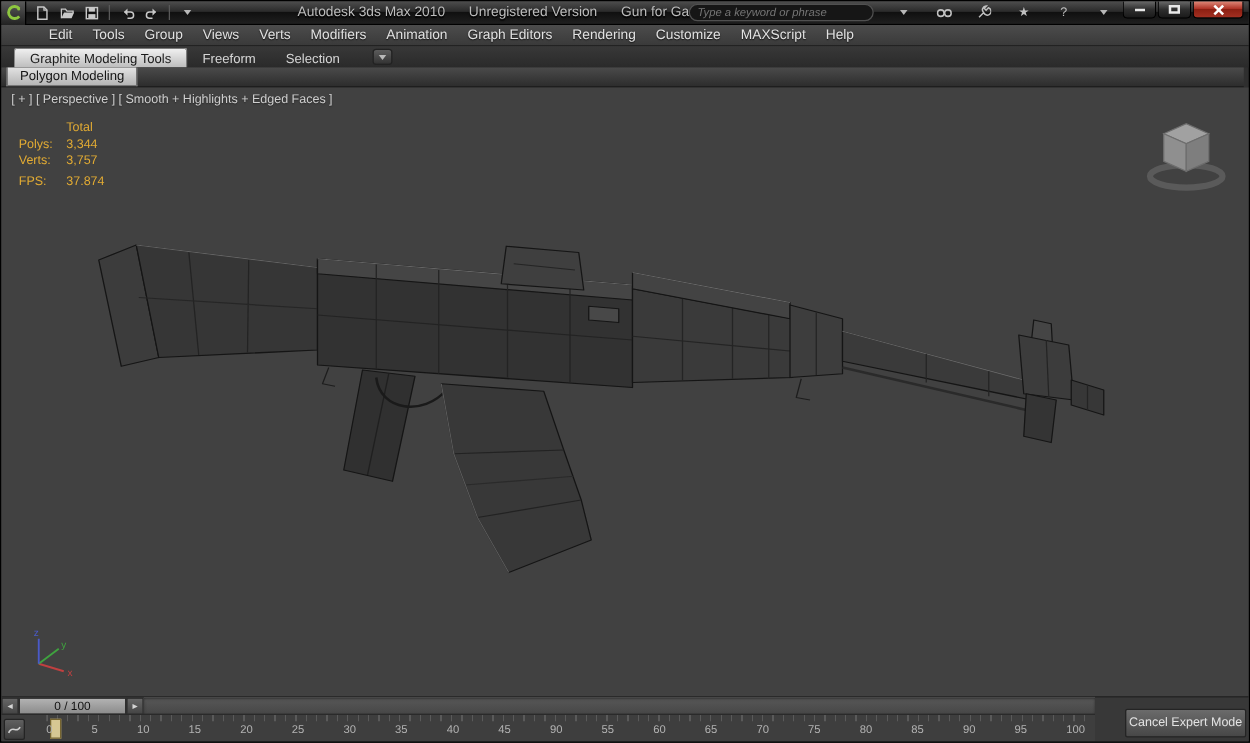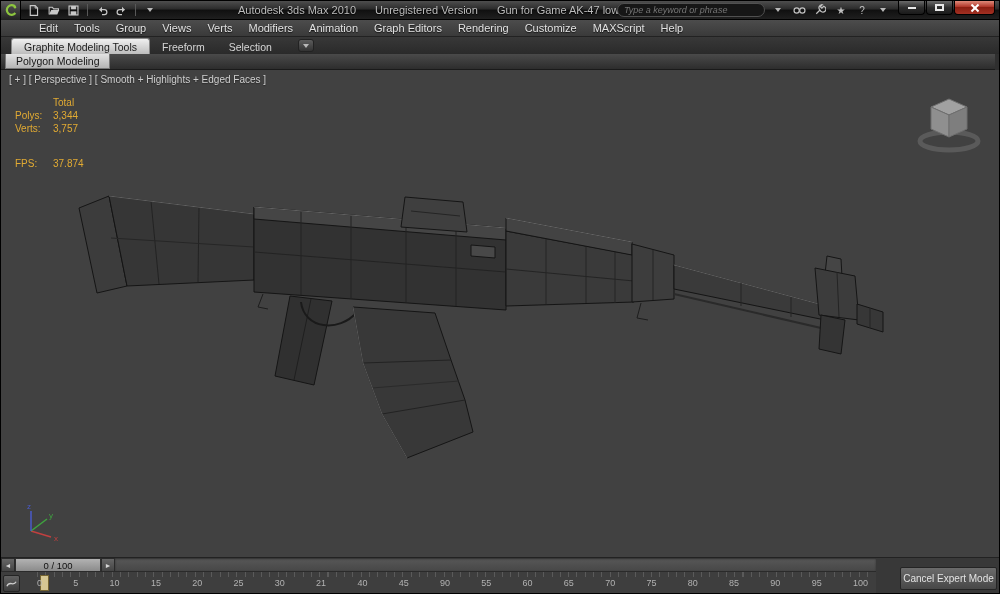--- a/index.html
+++ b/index.html
@@ -13,21 +13,21 @@
     display:flex;align-items:center;border-bottom:1px solid #000}
   .logo-btn{width:20px;height:19px;display:flex;align-items:center;justify-content:center;
     background:linear-gradient(#5a5a5a,#222);border-right:1px solid #000;cursor:pointer}
   .qat{display:flex;align-items:center;gap:3px;padding:0 4px}
   .qat-btn{width:17px;height:15px;display:flex;align-items:center;justify-content:center;border-radius:2px}
   .qat-sep{width:1px;height:12px;background:#585858;margin:0 2px}
   .caret-down{width:0;height:0;border-left:3px solid transparent;border-right:3px solid transparent;border-top:4px solid #b8b8b8}
   .title-text{position:absolute;left:237px;top:3px;font-size:11px;color:#bdbdbd;white-space:nowrap;
     text-shadow:0 1px 1px #000}
   .title-text span{margin-right:16px}
-  .infocenter{position:absolute;right:108px;top:2px;display:flex;align-items:center;gap:5px}
+  .infocenter{position:absolute;right:108px;top:2px;display:flex;align-items:center;gap:16px}
   .search-box{width:148px;height:14px;background:#161616;border:1px solid #505050;border-radius:7px;
     display:flex;align-items:center;padding:0 6px}
   .search-box input{width:100%;background:transparent;border:none;outline:none;color:#9a9a9a;
     font-size:9px;font-style:italic;font-family:"Liberation Sans","DejaVu Sans",sans-serif}
   .ic-btn{width:16px;height:14px;display:flex;align-items:center;justify-content:center;color:#c0c0c0;font-size:10px}
   .win-controls{position:absolute;right:4px;top:0;display:flex}
   .win-btn{width:27px;height:14px;border:1px solid #000;border-top:none;
     background:linear-gradient(#6a6a6a,#2e2e2e 50%,#1a1a1a);
     display:flex;align-items:center;justify-content:center;border-radius:0 0 4px 4px;margin-left:1px;cursor:pointer}
   .win-btn.close{width:41px;background:linear-gradient(#e08a7a,#b03528 45%,#8c1f12 50%,#a33022)}
@@ -60,21 +60,21 @@
   .panel-tab{margin-left:4px;padding:1px 10px;font-size:10.5px;color:#141414;
     background:linear-gradient(#e2e2e2,#b5b5b5);border:1px solid #777;border-top:none;cursor:pointer}
 
   
   .viewport{position:absolute;top:69px;left:0;right:0;height:487px;background:#414141;overflow:hidden}
   .vp-label{position:absolute;left:8px;top:4px;font-size:10px;color:#cfcfcf;cursor:pointer;text-shadow:0 1px 1px #2a2a2a}
   .stats{position:absolute;left:14px;top:26px;font-size:10px;line-height:13px}
   .stats .row{display:flex}
   .stats .lbl{width:30px;text-align:left}
   .stats .val{margin-left:8px}
-  .stats .fps{margin-top:22px}
+  .stats .fps{margin-top:4px}
   .gun-svg{position:absolute;left:0;top:0}
   .viewcube{position:absolute;right:14px;top:20px;opacity:.62}
   .axis-tripod{position:absolute;left:16px;bottom:14px}
 
   
   .bottom-bar{position:absolute;left:0;right:0;top:556px;height:38px;display:flex;background:#3a3a3a}
   .bottom-left{width:875px;display:flex;flex-direction:column}
   .timeslider-row{height:14px;display:flex;background:#4a4a4a;border-top:1px solid #222}
   .ts-arrow{width:14px;height:14px;background:linear-gradient(#666,#444);border:1px solid #2a2a2a;
     color:#d5d5d5;font-size:7px;display:flex;align-items:center;justify-content:center;cursor:pointer}
@@ -351,21 +351,21 @@
         </div>
         <div class="frame-marker"></div>
         <div class="ruler-ticks">
             <span>0</span>
             <span>5</span>
             <span>10</span>
             <span>15</span>
             <span>20</span>
             <span>25</span>
             <span>30</span>
-            <span>21</span>
+            <span>35</span>
             <span>40</span>
             <span>45</span>
             <span>90</span>
             <span>55</span>
             <span>60</span>
             <span>65</span>
             <span>70</span>
             <span>75</span>
             <span>80</span>
             <span>85</span>

